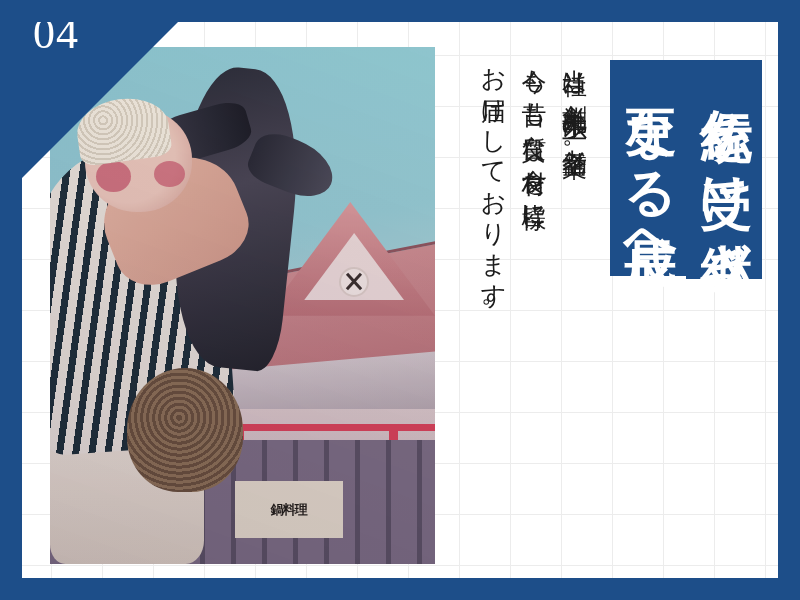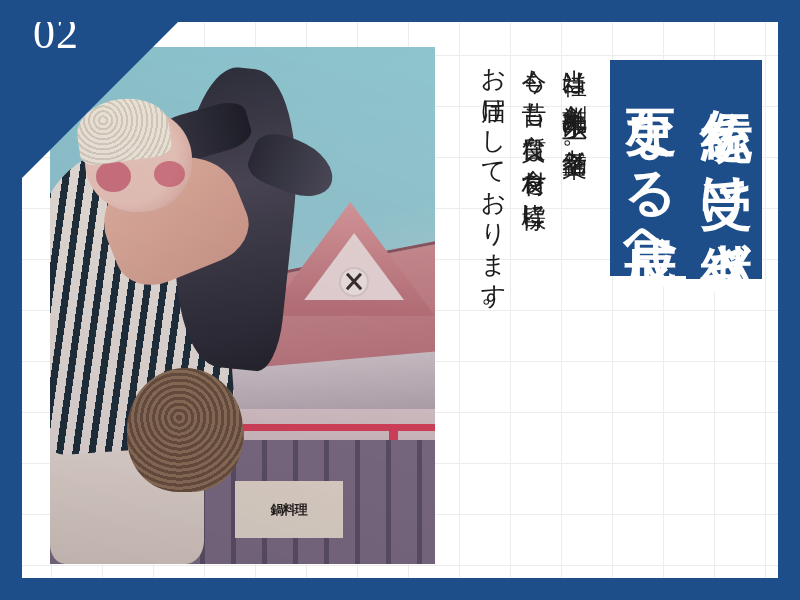--- a/index.html
+++ b/index.html
@@ -248,21 +248,21 @@
     <div class="fig-head"></div>
     <div class="fig-cheek-l"></div>
     <div class="fig-cheek-r"></div>
     <div class="fig-cap"></div>
     <div class="basket"></div>
     <div class="fence-sign">鍋料理</div>
     <div class="vintage"></div>
   </div>
 
   <div id="corner"></div>
-  <div id="corner-number">02</div>
+  <div id="corner-number">04</div>
 
   <div id="body-text">
     <div class="body-col">当社は創業九十年以上の老舗企業。</div>
     <div class="body-col">今も昔も良質な食材を皆様に</div>
     <div class="body-col">お届けしております。</div>
   </div>
 
   <div id="title">
     <div class="title-col" id="title-col-right">伝統を受け継ぎ</div>
     <div class="title-col" id="title-col-left">更なる成長へ</div>

